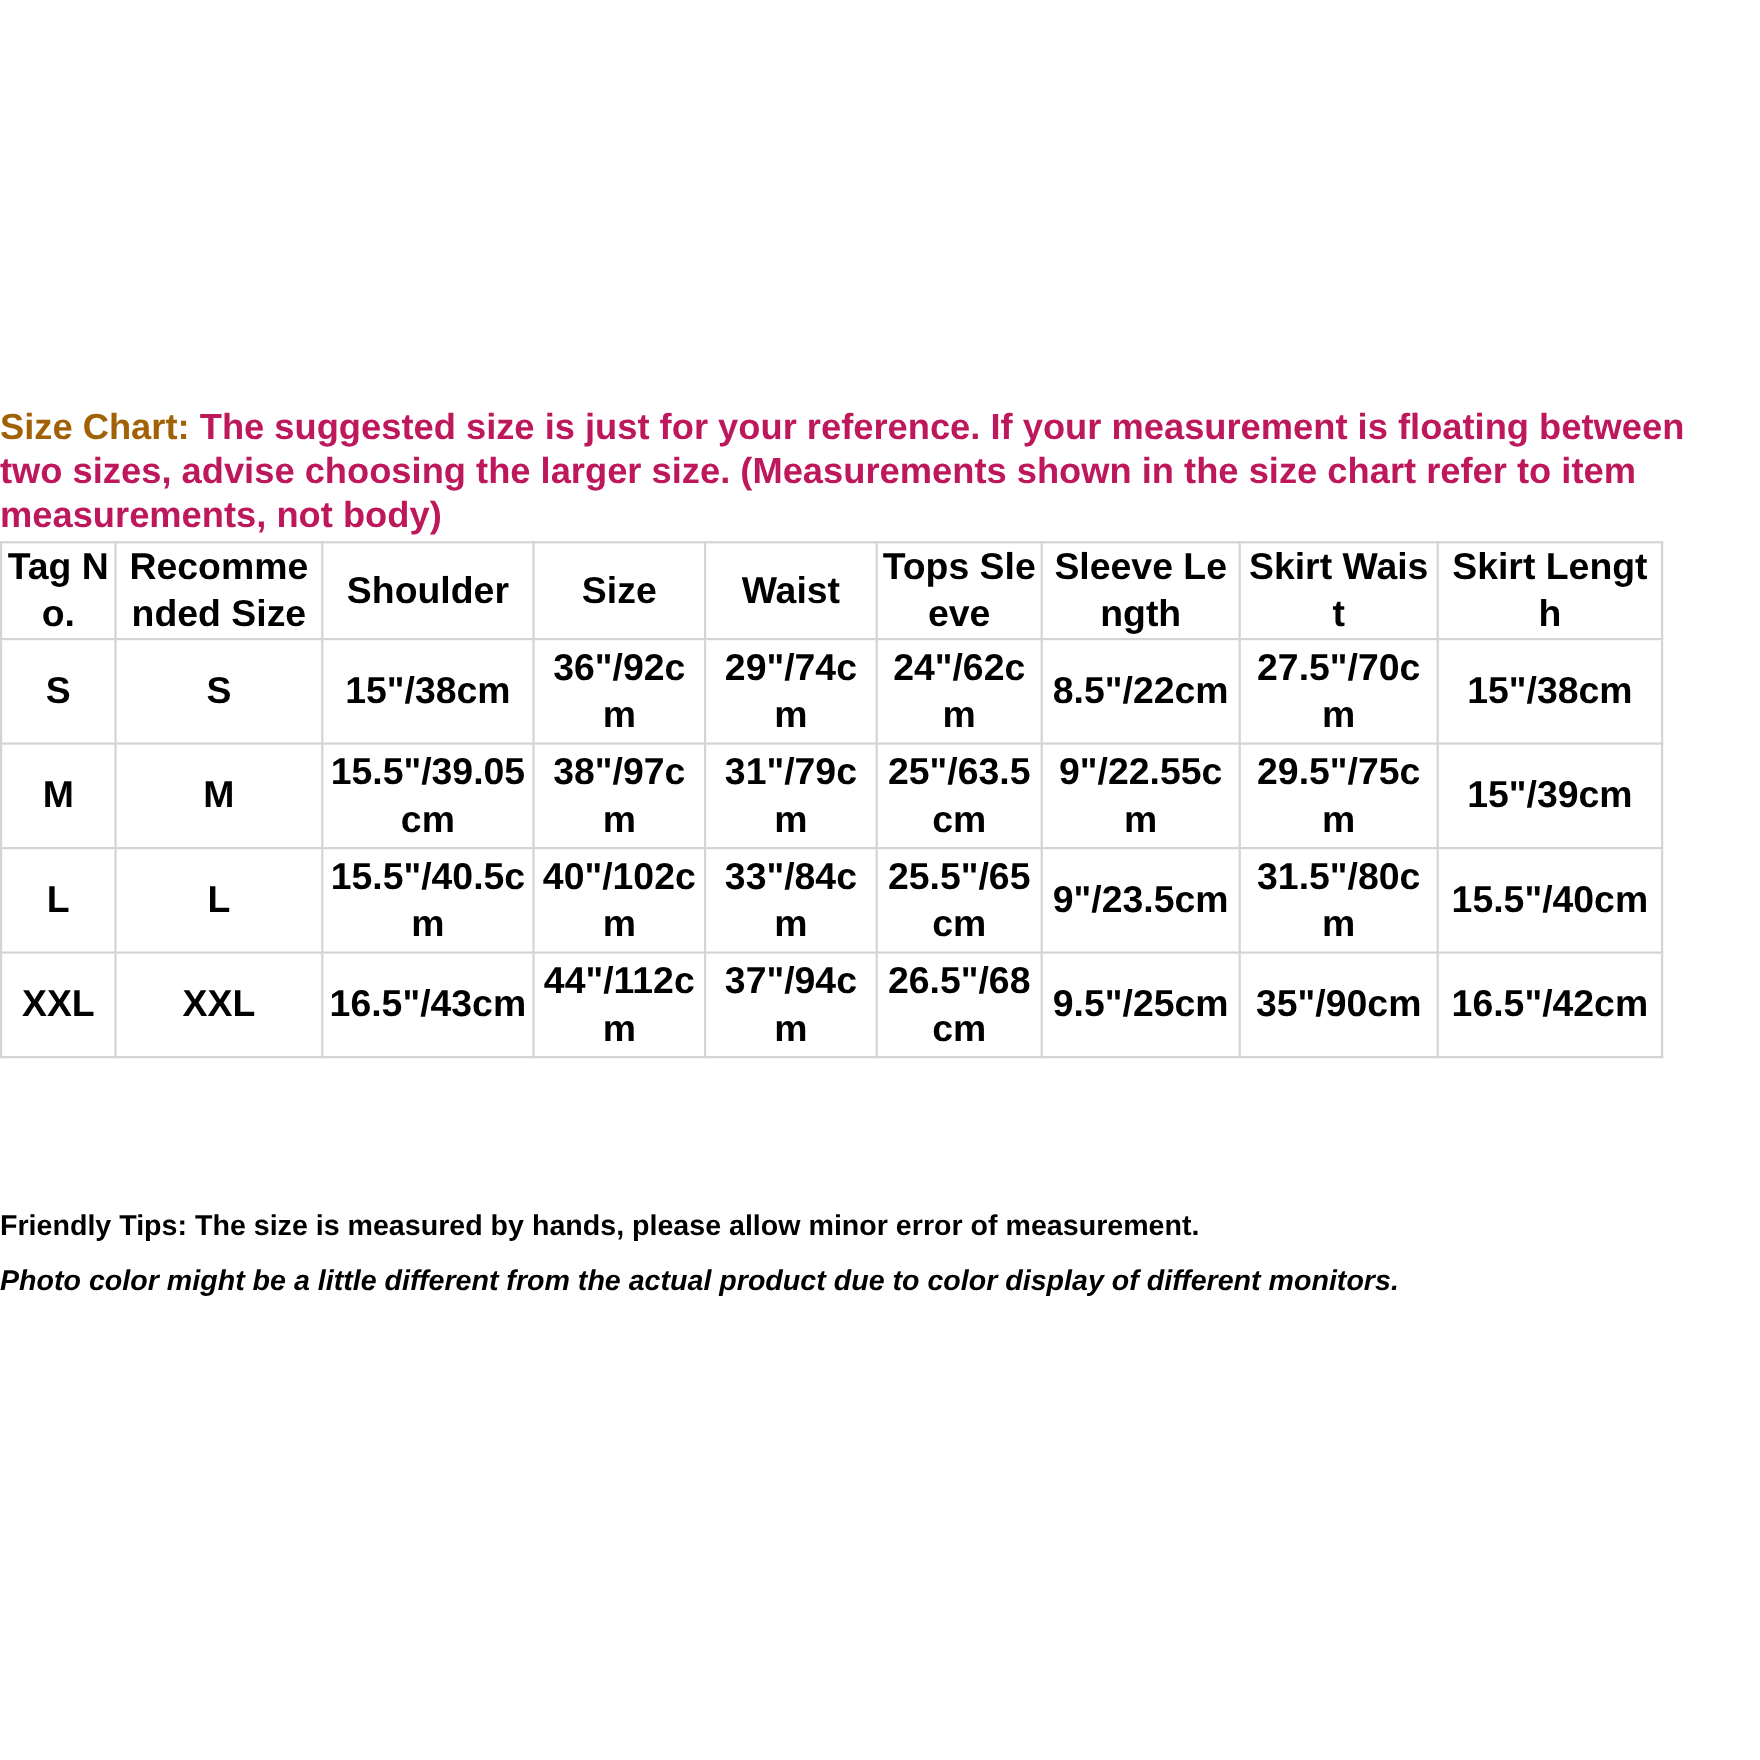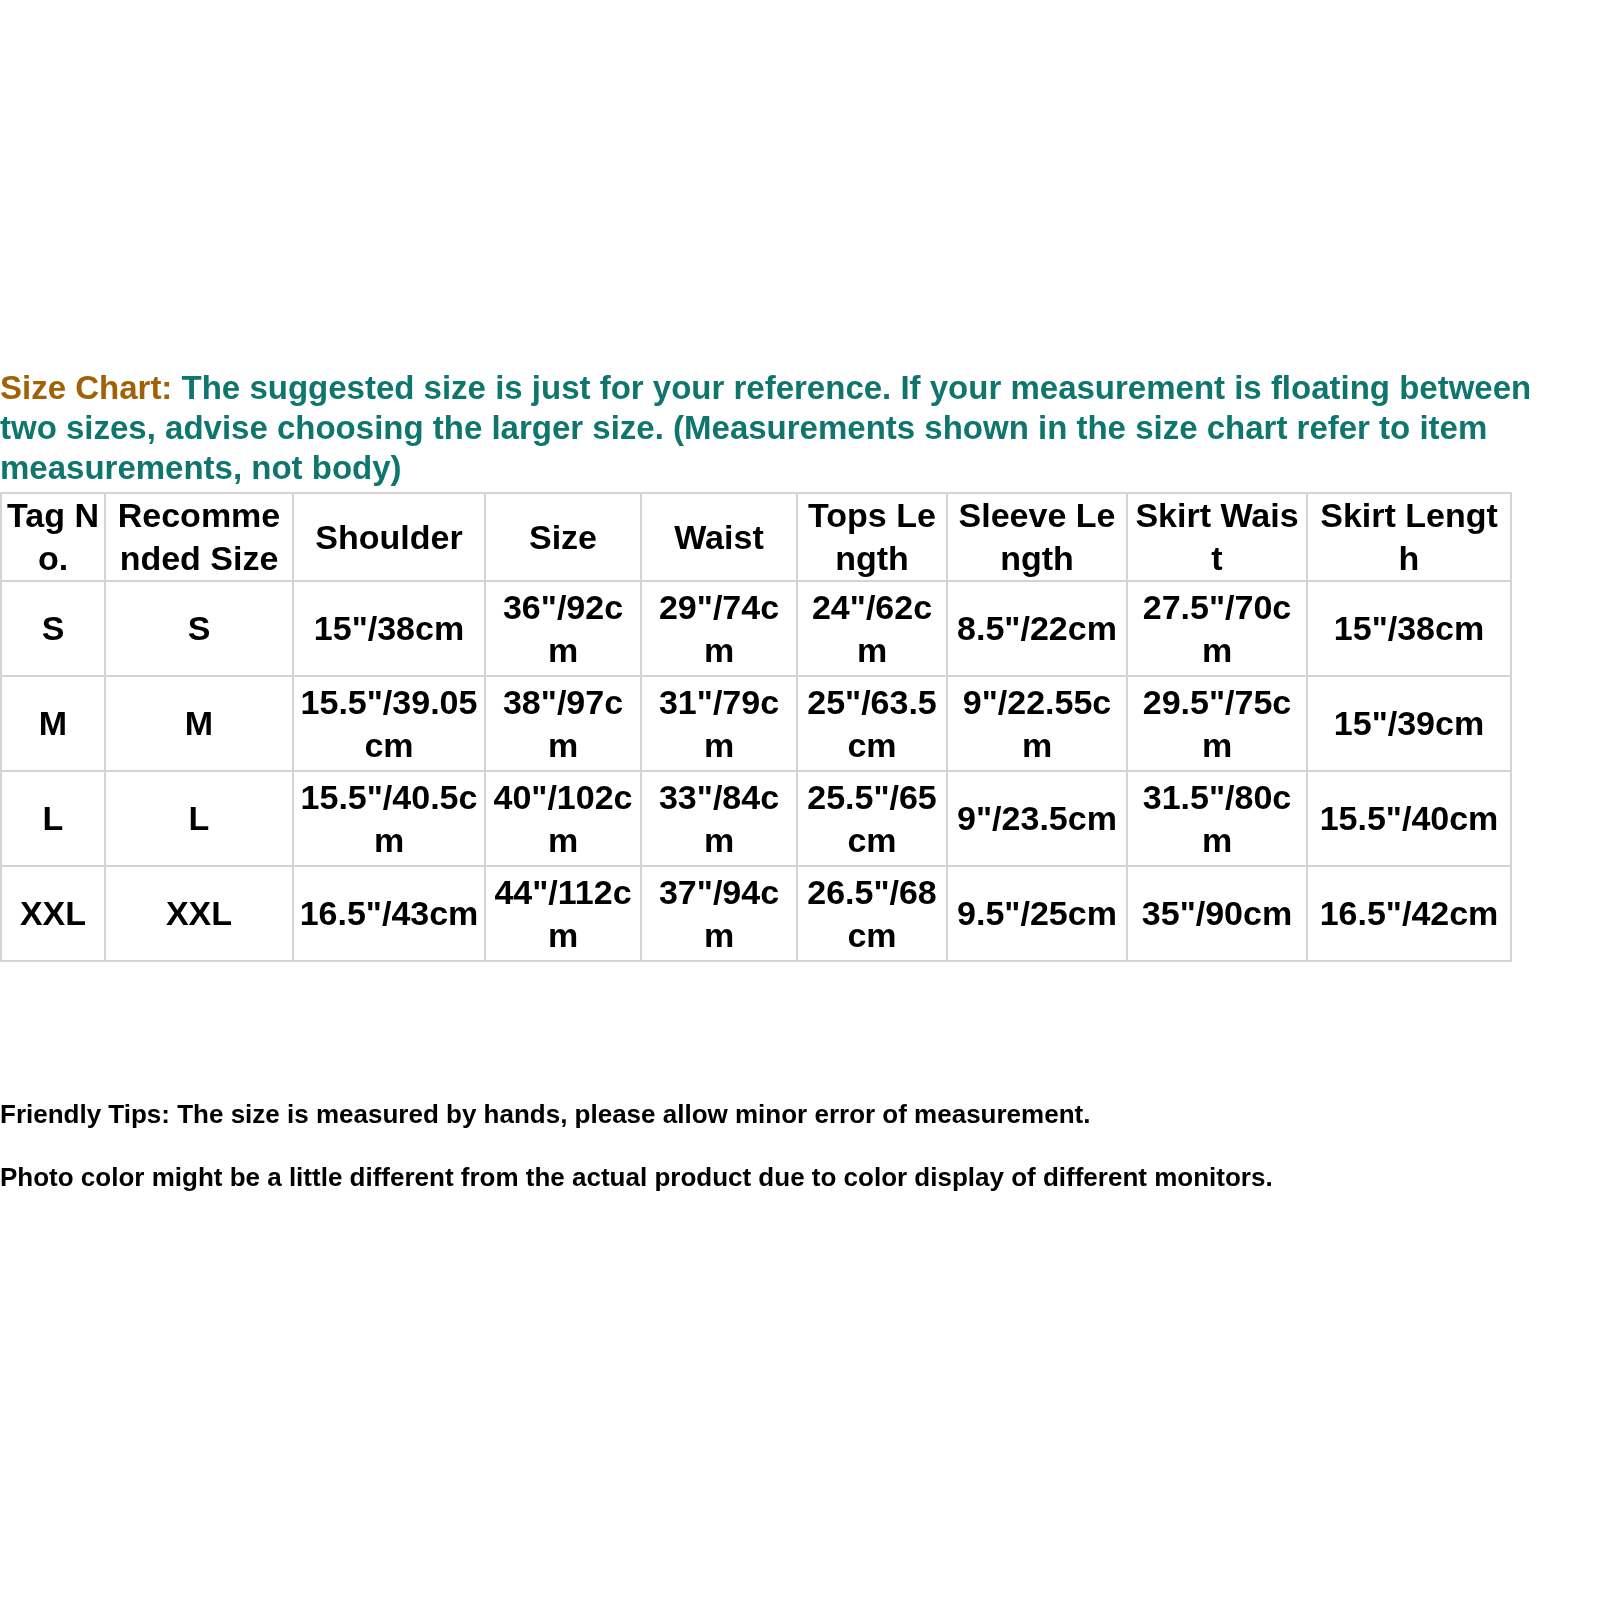--- a/index.html
+++ b/index.html
@@ -18,21 +18,21 @@
   
   .notice {
     position: absolute;
     top: 368px; left: 0;
     width: 1545px;
     font-size: 33px;
     line-height: 40px;
     font-weight: bold;
   }
   .notice .label { color: #a16207; }
-  .notice .red   { color: #0f766e; }
+  .notice .red   { color: #be185d; }
 
   
   table.size-table {
     position: absolute;
     top: 492px; left: 0;
     border-collapse: collapse;
     table-layout: fixed;
   }
   .size-table th, .size-table td {
     border: 2px solid #d4d4d4;
@@ -52,21 +52,21 @@
   
   .tips {
     position: absolute;
     top: 1094px; left: 0;
     width: 1520px;
     font-size: 26px;
     line-height: 41px;
     font-weight: bold;
   }
   .tips p { margin: 0; }
-  .tips p + p { margin-top: 22px; }
+  .tips p + p { margin-top: 9px; font-style: italic; }
 </style>
 </head>
 <body>
 
 <div class="notice">
   <span class="label">Size Chart:</span>
   <span class="red"> <span>The suggested size is just for your reference. If your measurement is floating between two sizes, advise choosing the larger size. (Measurements shown in the size chart refer to item measurements, not body)</span></span>
 </div>
 
 <table class="size-table">
@@ -81,21 +81,21 @@
       <col style="width:180px">
       <col style="width:204px">
   </colgroup>
   <thead>
     <tr>
       <th>Tag No.</th>
       <th>Recommended Size</th>
       <th>Shoulder</th>
       <th>Size</th>
       <th>Waist</th>
-      <th>Tops Length</th>
+      <th>Tops Sleeve</th>
       <th>Sleeve Length</th>
       <th>Skirt Waist</th>
       <th>Skirt Length</th>
     </tr>
   </thead>
   <tbody>
     <tr>
       <td>S</td>
       <td>S</td>
       <td>15"/38cm</td>

